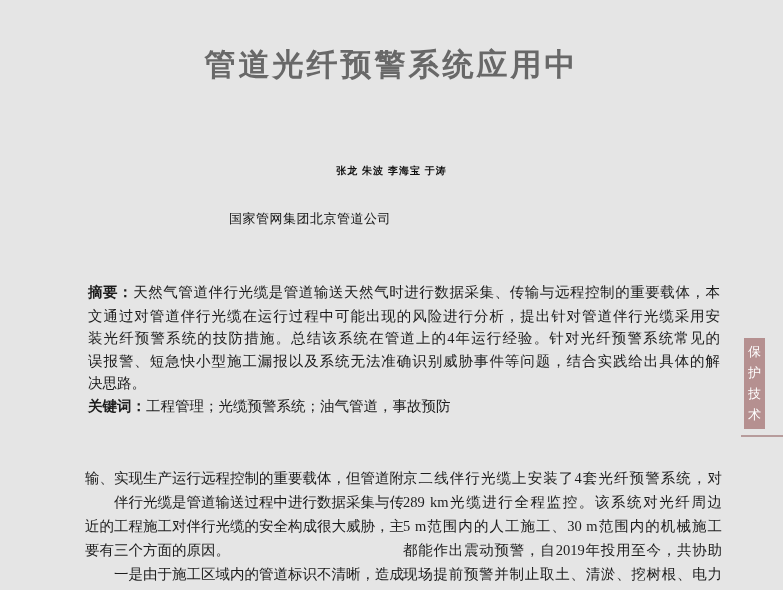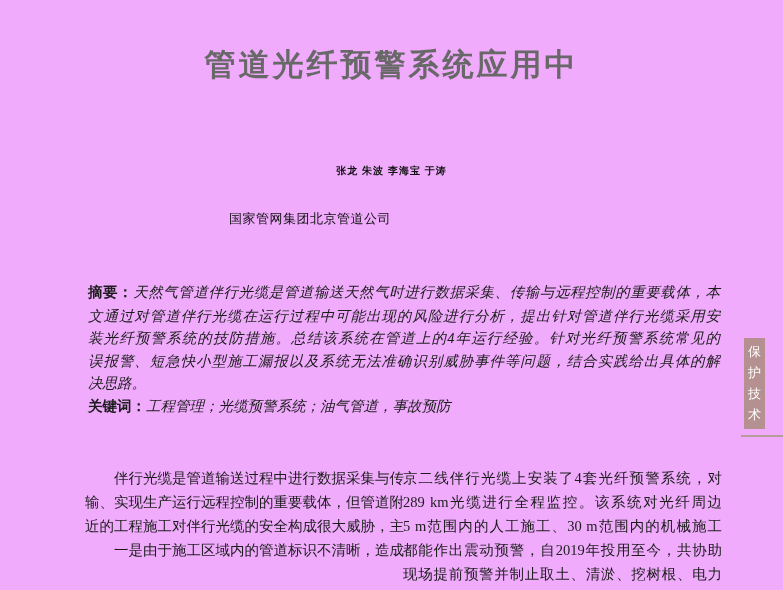--- a/index.html
+++ b/index.html
@@ -4,21 +4,21 @@
 <style>
   * { margin: 0; padding: 0; box-sizing: border-box; }
   html, body { background: #ffffff; }
   body {
     width: 783px; height: 590px;
     position: relative;
     overflow: hidden;
     font-family: "Liberation Serif", "DejaVu Serif", serif;
     color: #1c1c1c;
   }
-  .page { position: absolute; inset: 0; background: #f0abfc; }
+  .page { position: absolute; inset: 0; background: #e5e5e5; }
 
   
   .title-block {
     position: absolute; top: 42px; left: 0; width: 783px;
     text-align: center;
     font-family: "Liberation Sans", "DejaVu Sans", sans-serif;
     font-weight: 700;
     font-size: 31px; line-height: 46px;
     letter-spacing: 3px;
     color: #686868;
@@ -42,21 +42,21 @@
     color: #111111;
   }
 
   
   .abstract-block {
     position: absolute; top: 281px; left: 88px; width: 632px;
     font-size: 14.5px; line-height: 22.5px;
   }
   .jline { text-align: justify; text-align-last: justify; white-space: nowrap; }
   .jline.short { text-align-last: left; }
-  .kai { font-style: italic; font-family: "Liberation Serif", "DejaVu Serif", serif; }
+  .kai { font-family: "Liberation Serif", "DejaVu Serif", serif; }
   .label-bold {
     font-style: normal;
     font-family: Liberation Mono, monospace;
     font-weight: 700;
   }
   .keywords-line { text-align: left; white-space: nowrap; }
 
   
   .body-columns {
     position: absolute; top: 466px; left: 85px; width: 637px;
@@ -101,23 +101,24 @@
     <div class="jline"><span class="label-bold">摘要：</span><span class="kai">天然气管道伴行光缆是管道输送天然气时进行数据采集、传输与远程控制的重要载体，本</span></div>
     <div class="jline kai">文通过对管道伴行光缆在运行过程中可能出现的风险进行分析，提出针对管道伴行光缆采用安</div>
     <div class="jline kai">装光纤预警系统的技防措施。总结该系统在管道上的4年运行经验。针对光纤预警系统常见的</div>
     <div class="jline kai">误报警、短急快小型施工漏报以及系统无法准确识别威胁事件等问题，结合实践给出具体的解</div>
     <div class="jline short kai">决思路。</div>
     <div class="keywords-line"><span class="label-bold">关键词：</span><span class="kai">工程管理；光缆预警系统；油气管道，事故预防</span></div>
   </div>
 
   <div class="body-columns">
     <div class="col-left">
+      <div class="jline">输、实现生产运行远程控制的重要载体，但管道附</div>
       <div class="jline">　　伴行光缆是管道输送过程中进行数据采集与传</div>
-      <div class="jline">输、实现生产运行远程控制的重要载体，但管道附</div>
       <div class="jline">近的工程施工对伴行光缆的安全构成很大威胁，主</div>
+      <div class="jline short">要有三个方面的原因。</div>
       <div class="jline">　　一是由于施工区域内的管道标识不清晰，造成</div>
     </div>
     <div class="col-right">
       <div class="jline">京二线伴行光缆上安装了4套光纤预警系统，对</div>
       <div class="jline">289 km光缆进行全程监控。该系统对光纤周边</div>
       <div class="jline">5 m范围内的人工施工、30 m范围内的机械施工</div>
       <div class="jline">都能作出震动预警，自2019年投用至今，共协助</div>
       <div class="jline">现场提前预警并制止取土、清淤、挖树根、电力</div>
     </div>
   </div>

